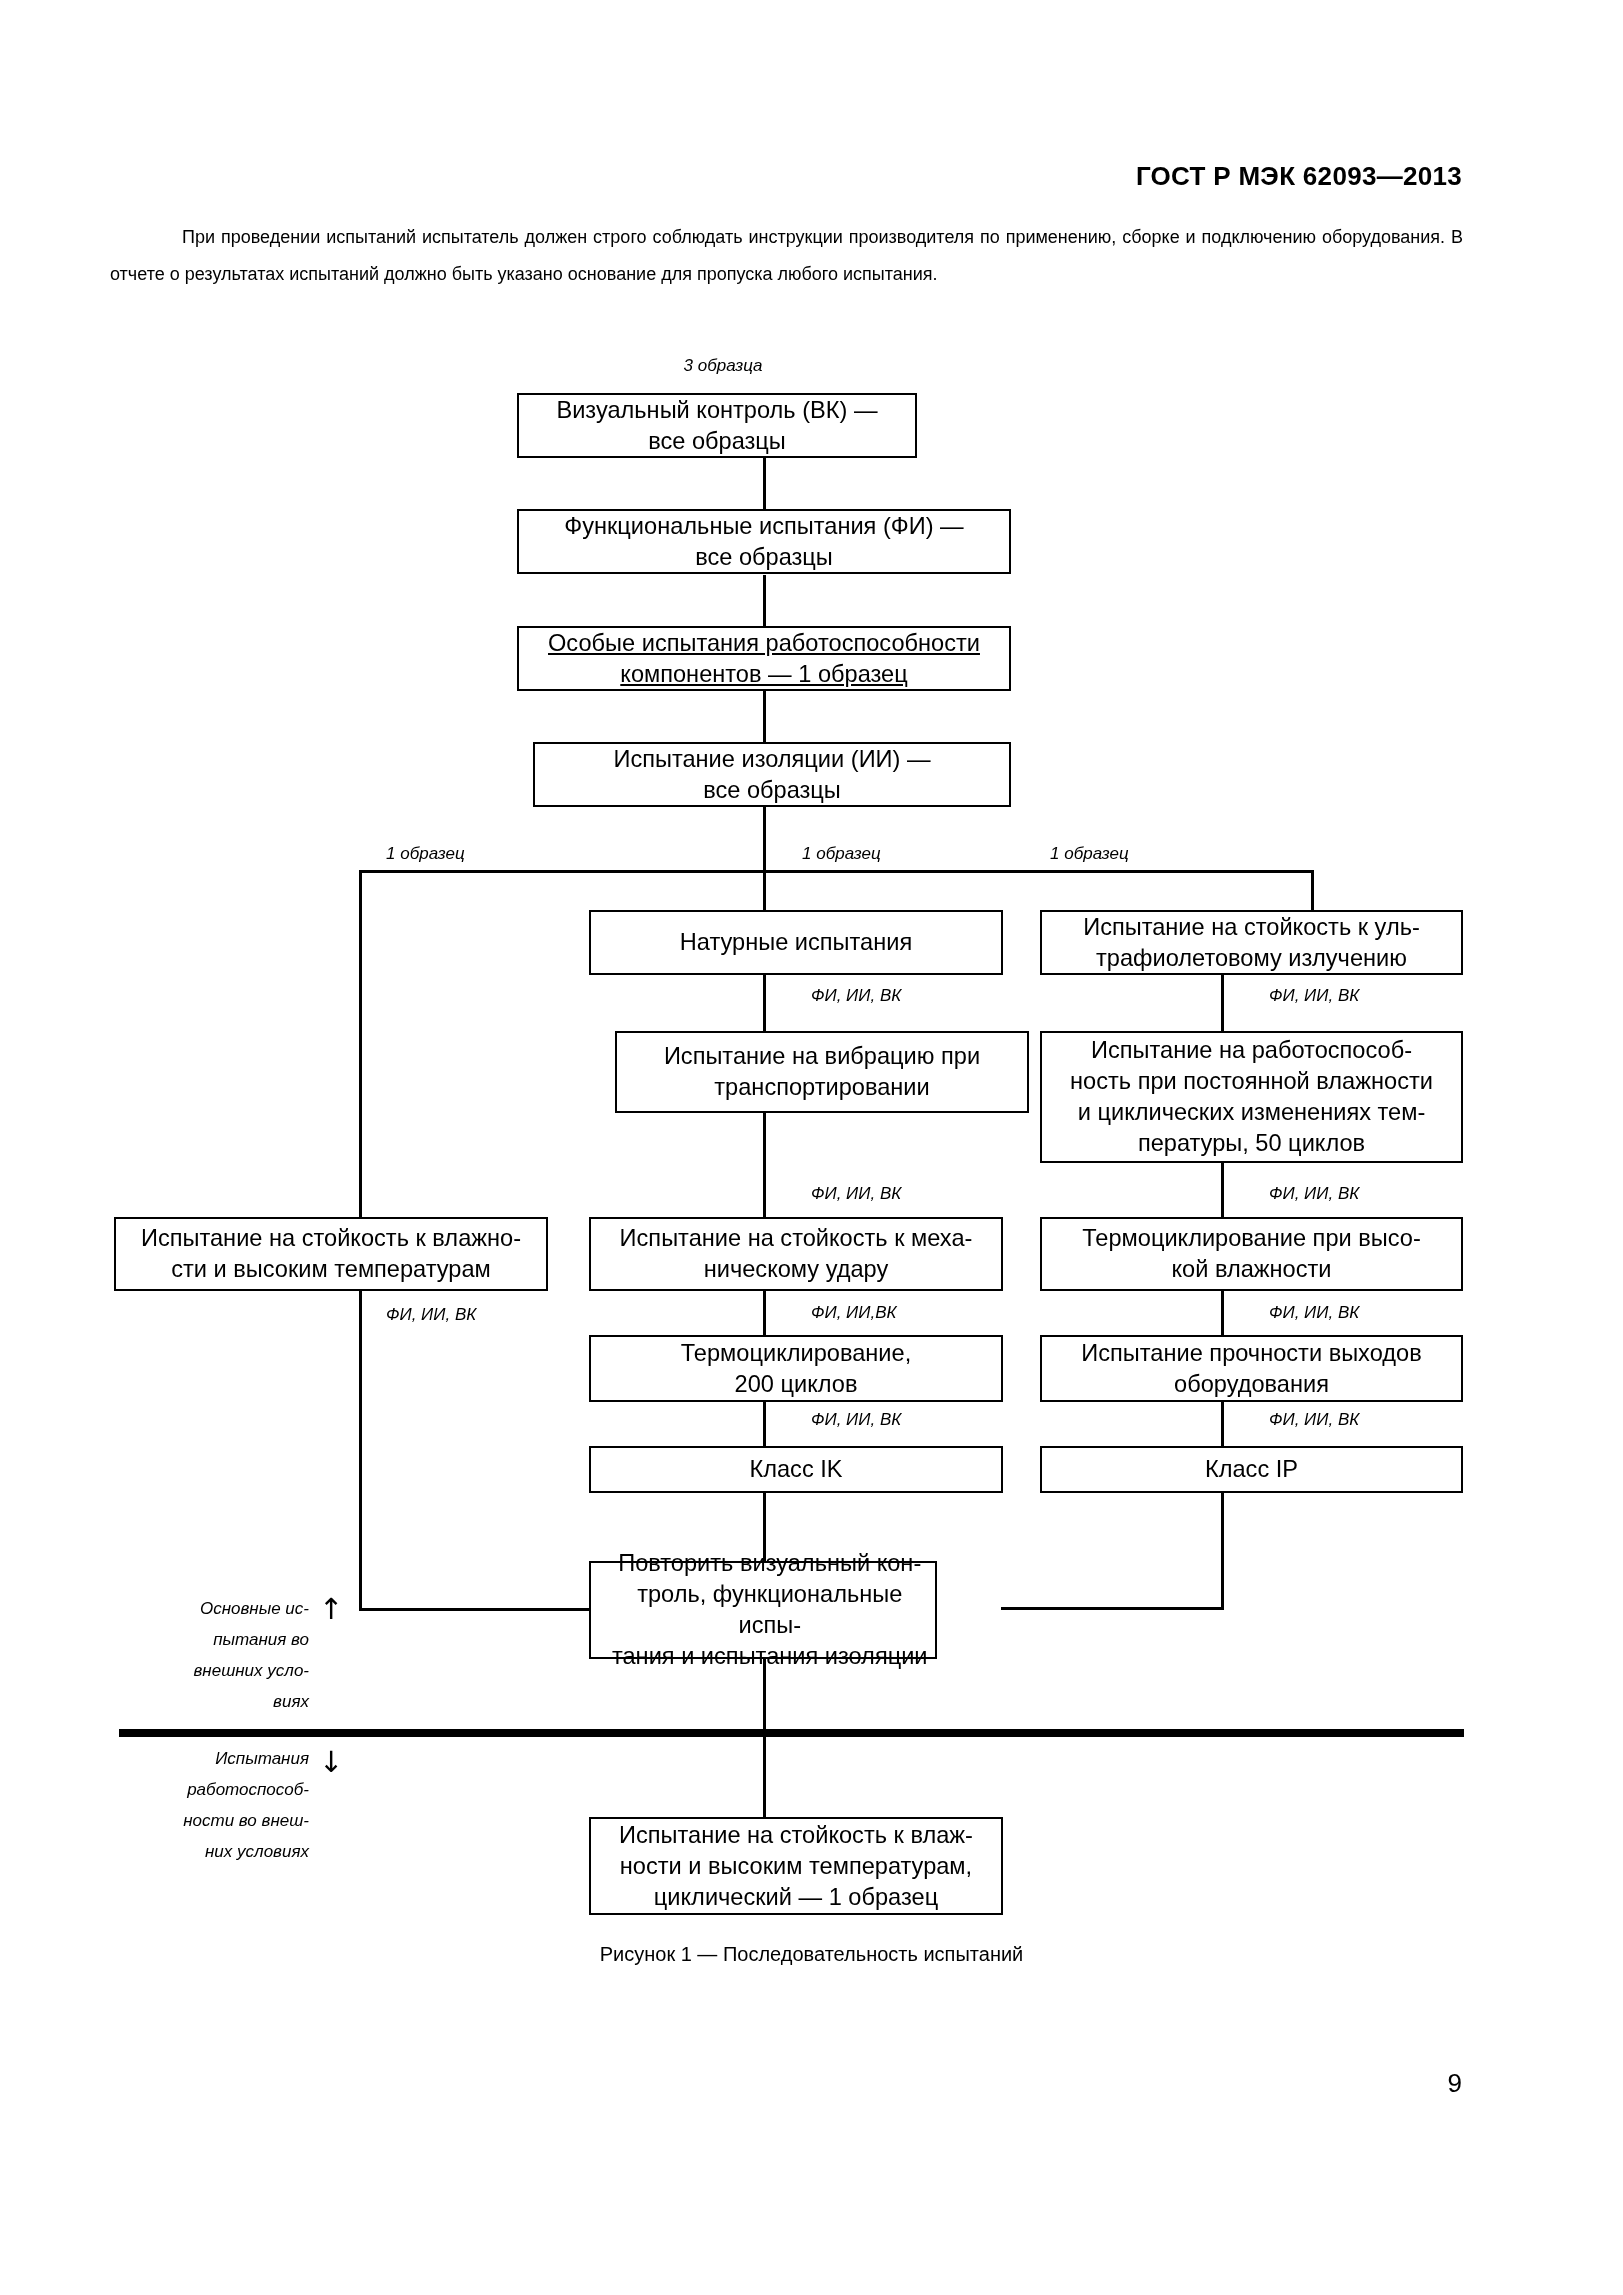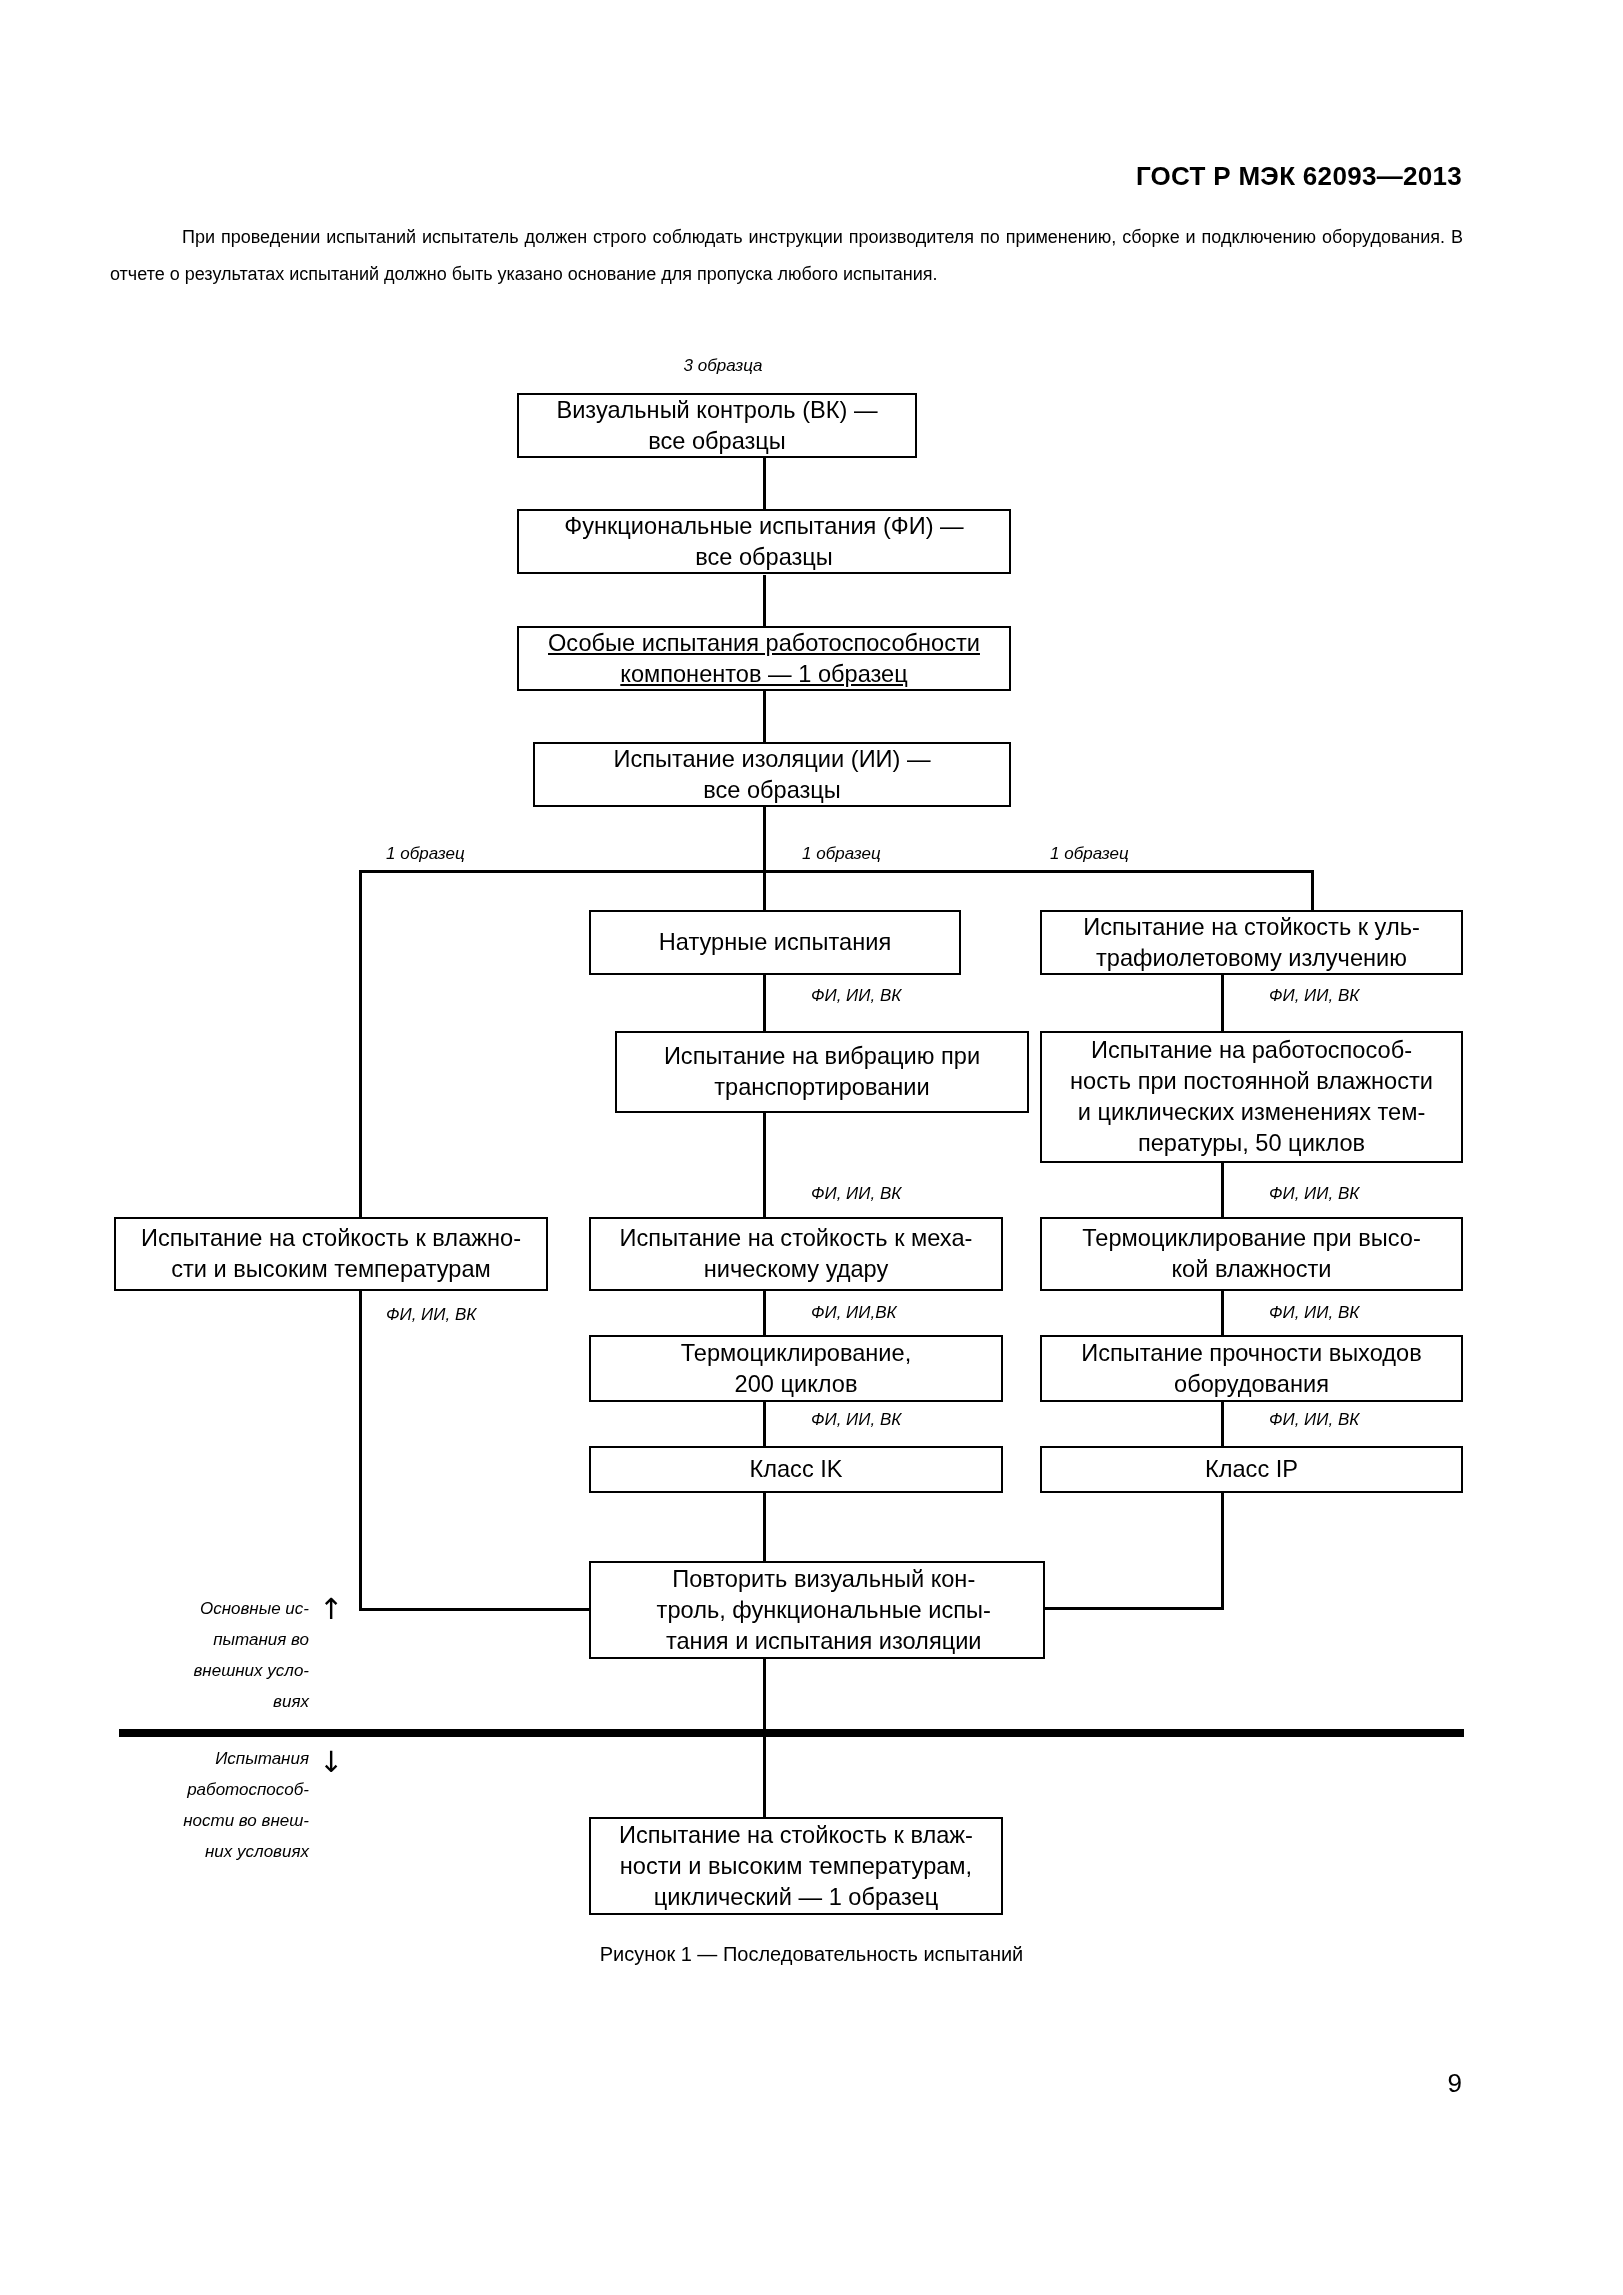--- a/index.html
+++ b/index.html
@@ -123,21 +123,21 @@
     <div class="line hline" style="left:359px; top:870px; width:955px;"></div>
 
     <div class="line vline" style="left:359px; top:870px; height:741px;"></div>
 
     <div class="line hline" style="left:359px; top:1608px; width:232px;"></div>
 
     <div class="line vline" style="left:763px; top:870px; height:72px;"></div>
 
     <div class="line vline" style="left:1311px; top:870px; height:72px;"></div>
 
-    <div class="node" style="left:589px; top:910px; width:372px; height:65px;align-items:center;">
+    <div class="node" style="left:589px; top:910px; width:414px; height:65px;align-items:center;">
       <span class="txt" style="white-space:pre-line;">Натурные испытания</span>
     </div>
     <div class="line vline" style="left:763px; top:975px; height:56px;"></div>
     <div class="caption-txt l" style="left:811px; top:980px; width:209px;">ФИ, ИИ, ВК</div>
 
     <div class="node" style="left:589px; top:1031px; width:414px; height:82px;margin-left:26px;">
       <span class="txt" style="white-space:pre-line;">Испытание на вибрацию при
 транспортировании</span>
     </div>
     <div class="line vline" style="left:763px; top:1112px; height:105px;"></div>
@@ -192,21 +192,21 @@
     <div class="line vline" style="left:1221px; top:1402px; height:46px;"></div>
     <div class="caption-txt l" style="left:1269px; top:1404px; width:209px;">ФИ, ИИ, ВК</div>
 
     <div class="node" style="left:1040px; top:1446px; width:423px; height:47px;">
       <span class="txt" style="white-space:pre-line;">Класс IP</span>
     </div>
 
     <div class="line vline" style="left:1221px; top:1493px; height:116px;"></div>
     <div class="line hline" style="left:1001px; top:1607px; width:223px;"></div>
 
-    <div class="node" style="left:589px; top:1561px; width:456px; height:98px;padding-left:20px;">
+    <div class="node" style="left:589px; top:1561px; width:348px; height:98px;padding-left:20px;">
       <span class="txt" style="white-space:pre-line;">Повторить визуальный кон-
 троль, функциональные испы-
 тания и испытания изоляции</span>
     </div>
 
     <div class="line vline" style="left:763px; top:1659px; height:158px;"></div>
 
     <div class="caption-txt r" style="left:124px; top:1593px; width:173px;">Основные ис-
 пытания во
 внешних усло-

